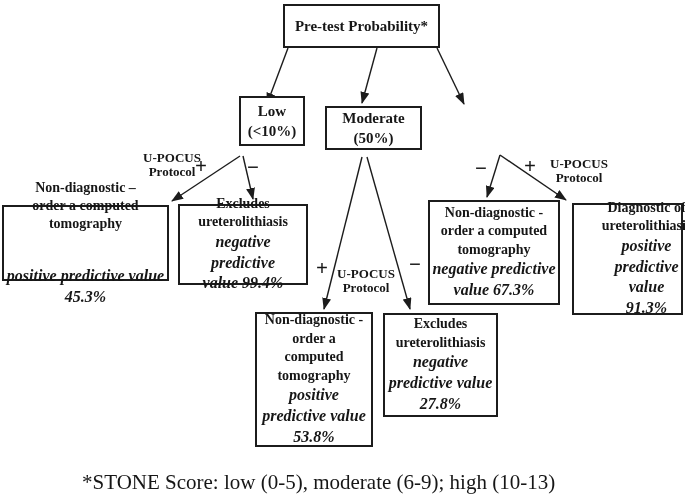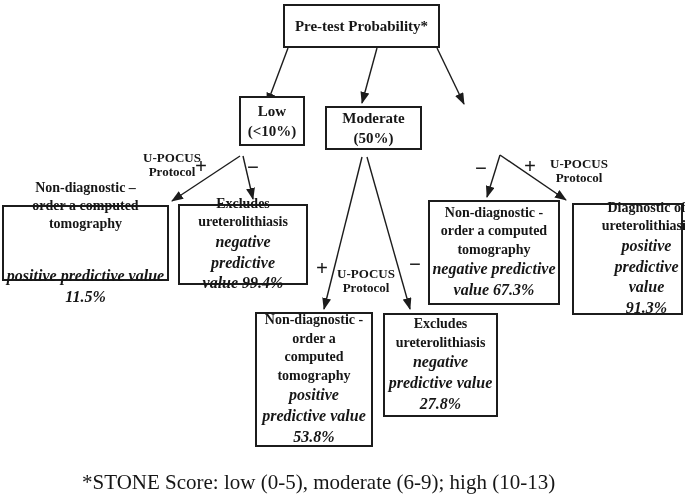--- a/index.html
+++ b/index.html
@@ -100,21 +100,21 @@
   <div class="lab sign s-minus-right">−</div>
   <div class="lab sign s-plus-right">+</div>
   <div class="lab protocol p-right">U-POCUS
 Protocol</div>
 
   <div class="node n-a">
     <div class="t">Non-diagnostic –
 order a computed
 tomography</div>
     <div class="d">positive predictive value
-11.5%</div>
+45.3%</div>
   </div>
   <div class="node n-b">
     <div class="t">Excludes
 ureterolithiasis</div>
     <div class="d">negative predictive
 value 99.4%</div>
   </div>
   <div class="node n-c">
     <div class="t">Non-diagnostic -
 order a computed

